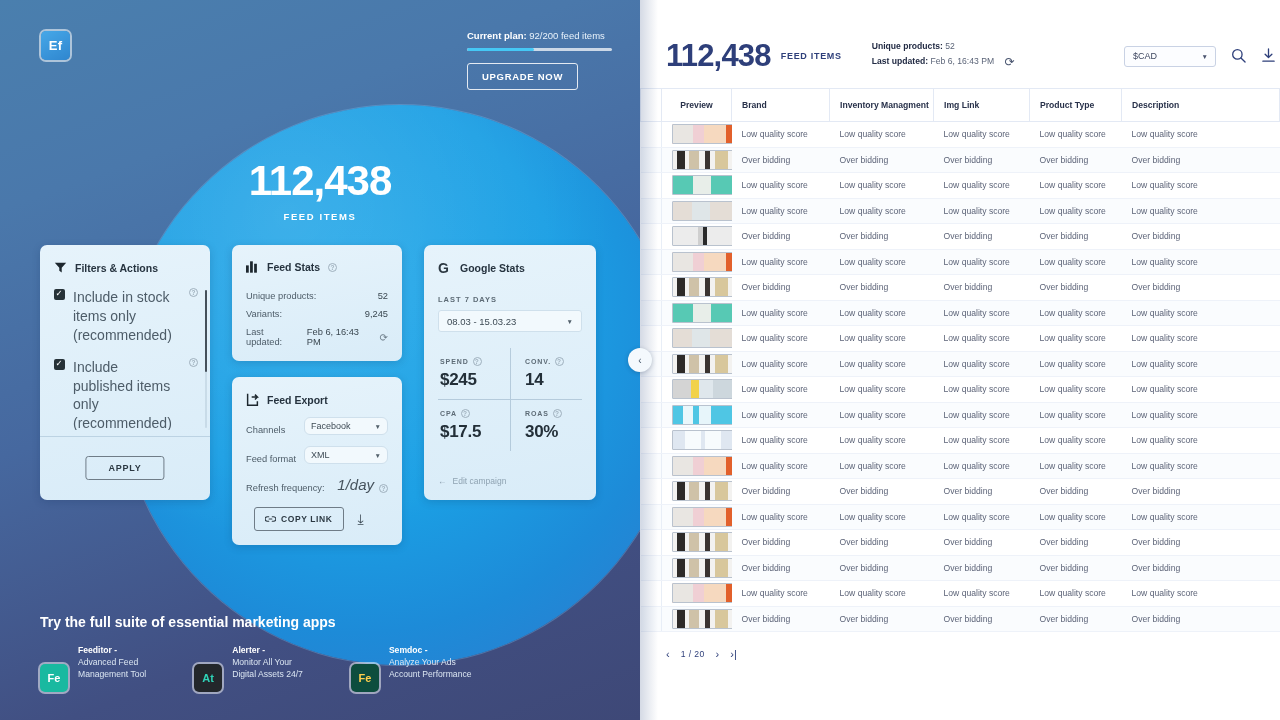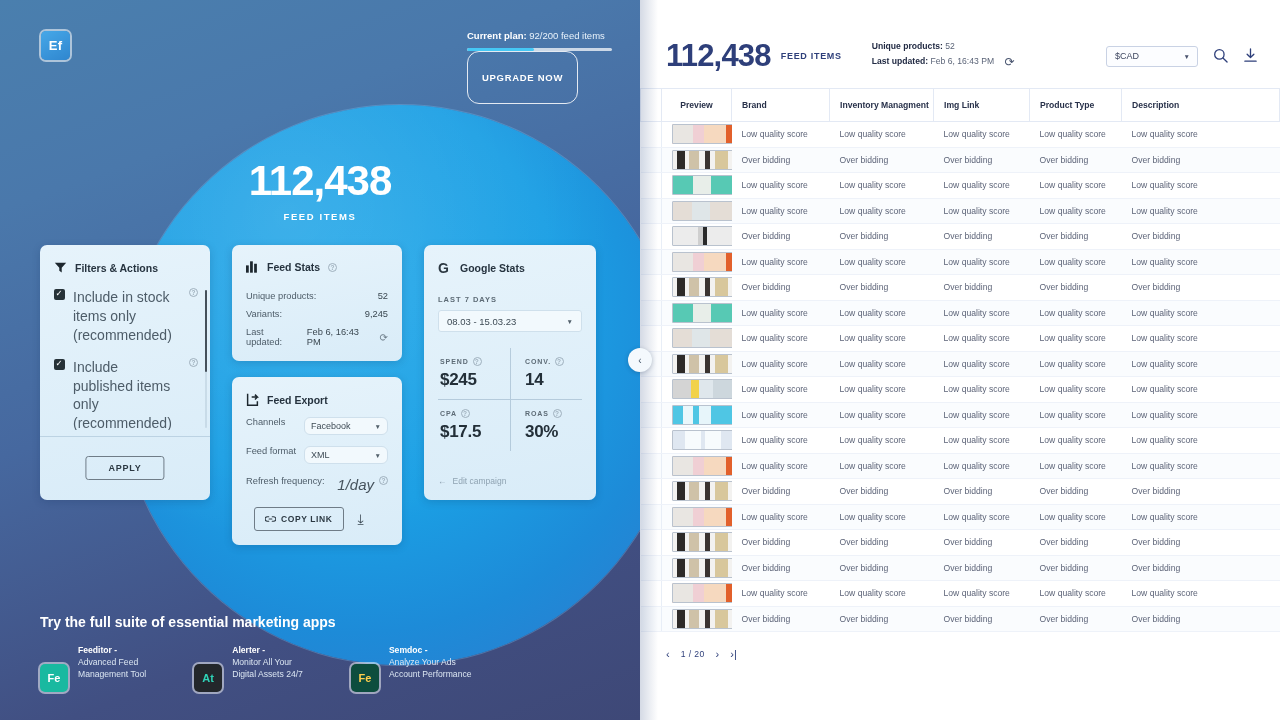--- a/index.html
+++ b/index.html
@@ -43,23 +43,23 @@
 
   .plan-box { position: absolute; right: 28px; top: 30px; width: 145px; text-align: left; }
   .plan-line { font-size: 9.5px; color: #e8f2fb; white-space: nowrap; }
   .plan-line b { font-weight: 700; color: #fff; }
   .plan-bar {
     margin-top: 7px; height: 3px; border-radius: 2px;
     background: rgba(255,255,255,.72); overflow: hidden;
   }
   .plan-bar > i { display:block; height:100%; background: #45c8f5; border-radius:2px; }
   .upgrade-btn {
-    display: inline-block;
+    margin-top: 12px; display: inline-block;
     border: 1px solid rgba(255,255,255,.85);
-    border-radius: 12px; padding: 20px 14px;
+    border-radius: 3px; padding: 7px 14px;
     color: #fff; font-size: 9.5px; font-weight: 700; letter-spacing: .7px;
     background: transparent; cursor: pointer; white-space: nowrap;
   }
 
   .hero { position: absolute; left: 0; right: 0; top: 160px; text-align: center; color: #fff; }
   .hero .num { font-size: 42px; font-weight: 700; letter-spacing: -1px; line-height: 1; }
   .hero .lbl { margin-top: 9px; font-size: 9.5px; font-weight: 700; letter-spacing: 1.6px; }
 
   .cards { position: absolute; left: 40px; top: 245px; display: flex; gap: 22px; align-items: flex-start; }
   .card {
@@ -92,21 +92,21 @@
   .col-mid { display: flex; flex-direction: column; gap: 16px; }
   .c-stats { width: 170px; padding: 16px 14px 14px; }
   .stat-rows { margin-top: 18px; }
   .stat-row { display: flex; justify-content: space-between; font-size: 9.3px; color: #4d5c68; margin-bottom: 8px; }
   .stat-row .v { color: #3a4750; }
   .stat-row.updated { gap: 6px; justify-content: flex-start; align-items: center; margin-bottom: 0; }
   .refresh { margin-left: auto; color: #6d7d89; font-size: 10px; }
 
   
   .c-export { width: 170px; padding: 16px 14px 14px; }
-  .exp-row { display: flex; align-items: flex-start; justify-content: space-between; margin-top: 11px; }
+  .exp-row { display: flex; align-items: flex-end; justify-content: space-between; margin-top: 11px; }
   .exp-row .lab { font-size: 9.3px; color: #4d5c68; }
   .sel {
     width: 84px; height: 18px; border-radius: 6px; background: #f2f9fd;
     border: 1px solid #cfe0ec; display: flex; align-items: center;
     padding: 0 6px; font-size: 9px; color: #3e4b55; cursor: pointer; position: relative;
   }
   .sel .car { position: absolute; right: 6px; font-size: 6.5px; color: #52606b; }
   .exp-row.freq { margin-top: 12px; }
   .exp-row.freq .val { font-size: 15px; color: #46535d; margin-left: auto; margin-right: 5px; font-style: italic; }
   .exp-actions { display: flex; align-items: center; gap: 14px; margin-top: 14px; padding-left: 8px; }
@@ -162,21 +162,21 @@
     content:""; position:absolute; left:0; top:0; width:18px; height:720px;
     background: linear-gradient(90deg, rgba(60,85,135,.22), rgba(60,85,135,0));
     pointer-events:none; z-index: 5;
   }
   .rhead { display: flex; align-items: center; padding: 24px 0 0 26px; height: 88px; }
   .big-num { font-size: 31px; font-weight: 700; color: #2e3f7a; letter-spacing: -.8px; }
   .big-lbl { font-size: 9px; font-weight: 700; color: #2e3f7a; letter-spacing: .7px; margin-left: 10px; }
   .meta { margin-left: 30px; font-size: 8.6px; color: #5b6478; line-height: 1.65; }
   .meta b { color: #222b44; font-weight: 700; }
   .meta-refresh { display: inline-block; margin-left: 8px; color: #4a5670; font-size: 12px; vertical-align: -2px; cursor: pointer; }
-  .rhead-tools { margin-left: auto; display: flex; align-items: center; gap: 15px; padding-right: 22px; }
+  .rhead-tools { margin-left: auto; display: flex; align-items: center; gap: 15px; padding-right: 4px; }
   .cur-sel {
     width: 92px; height: 21px; border: 1px solid #c9d2e4; border-radius: 3px;
     background: #fcfdff; display: flex; align-items: center; padding: 0 8px;
     font-size: 9px; color: #3e4760; position: relative; cursor: pointer;
   }
   .cur-sel .car { position: absolute; right: 7px; font-size: 6.5px; color: #49536e; }
   .ic-btn { color: #2e3f7a; font-size: 14px; cursor: pointer; line-height: 1; }
 
   table.feed { width: 100%; border-collapse: collapse; table-layout: fixed; }
   table.feed th {

